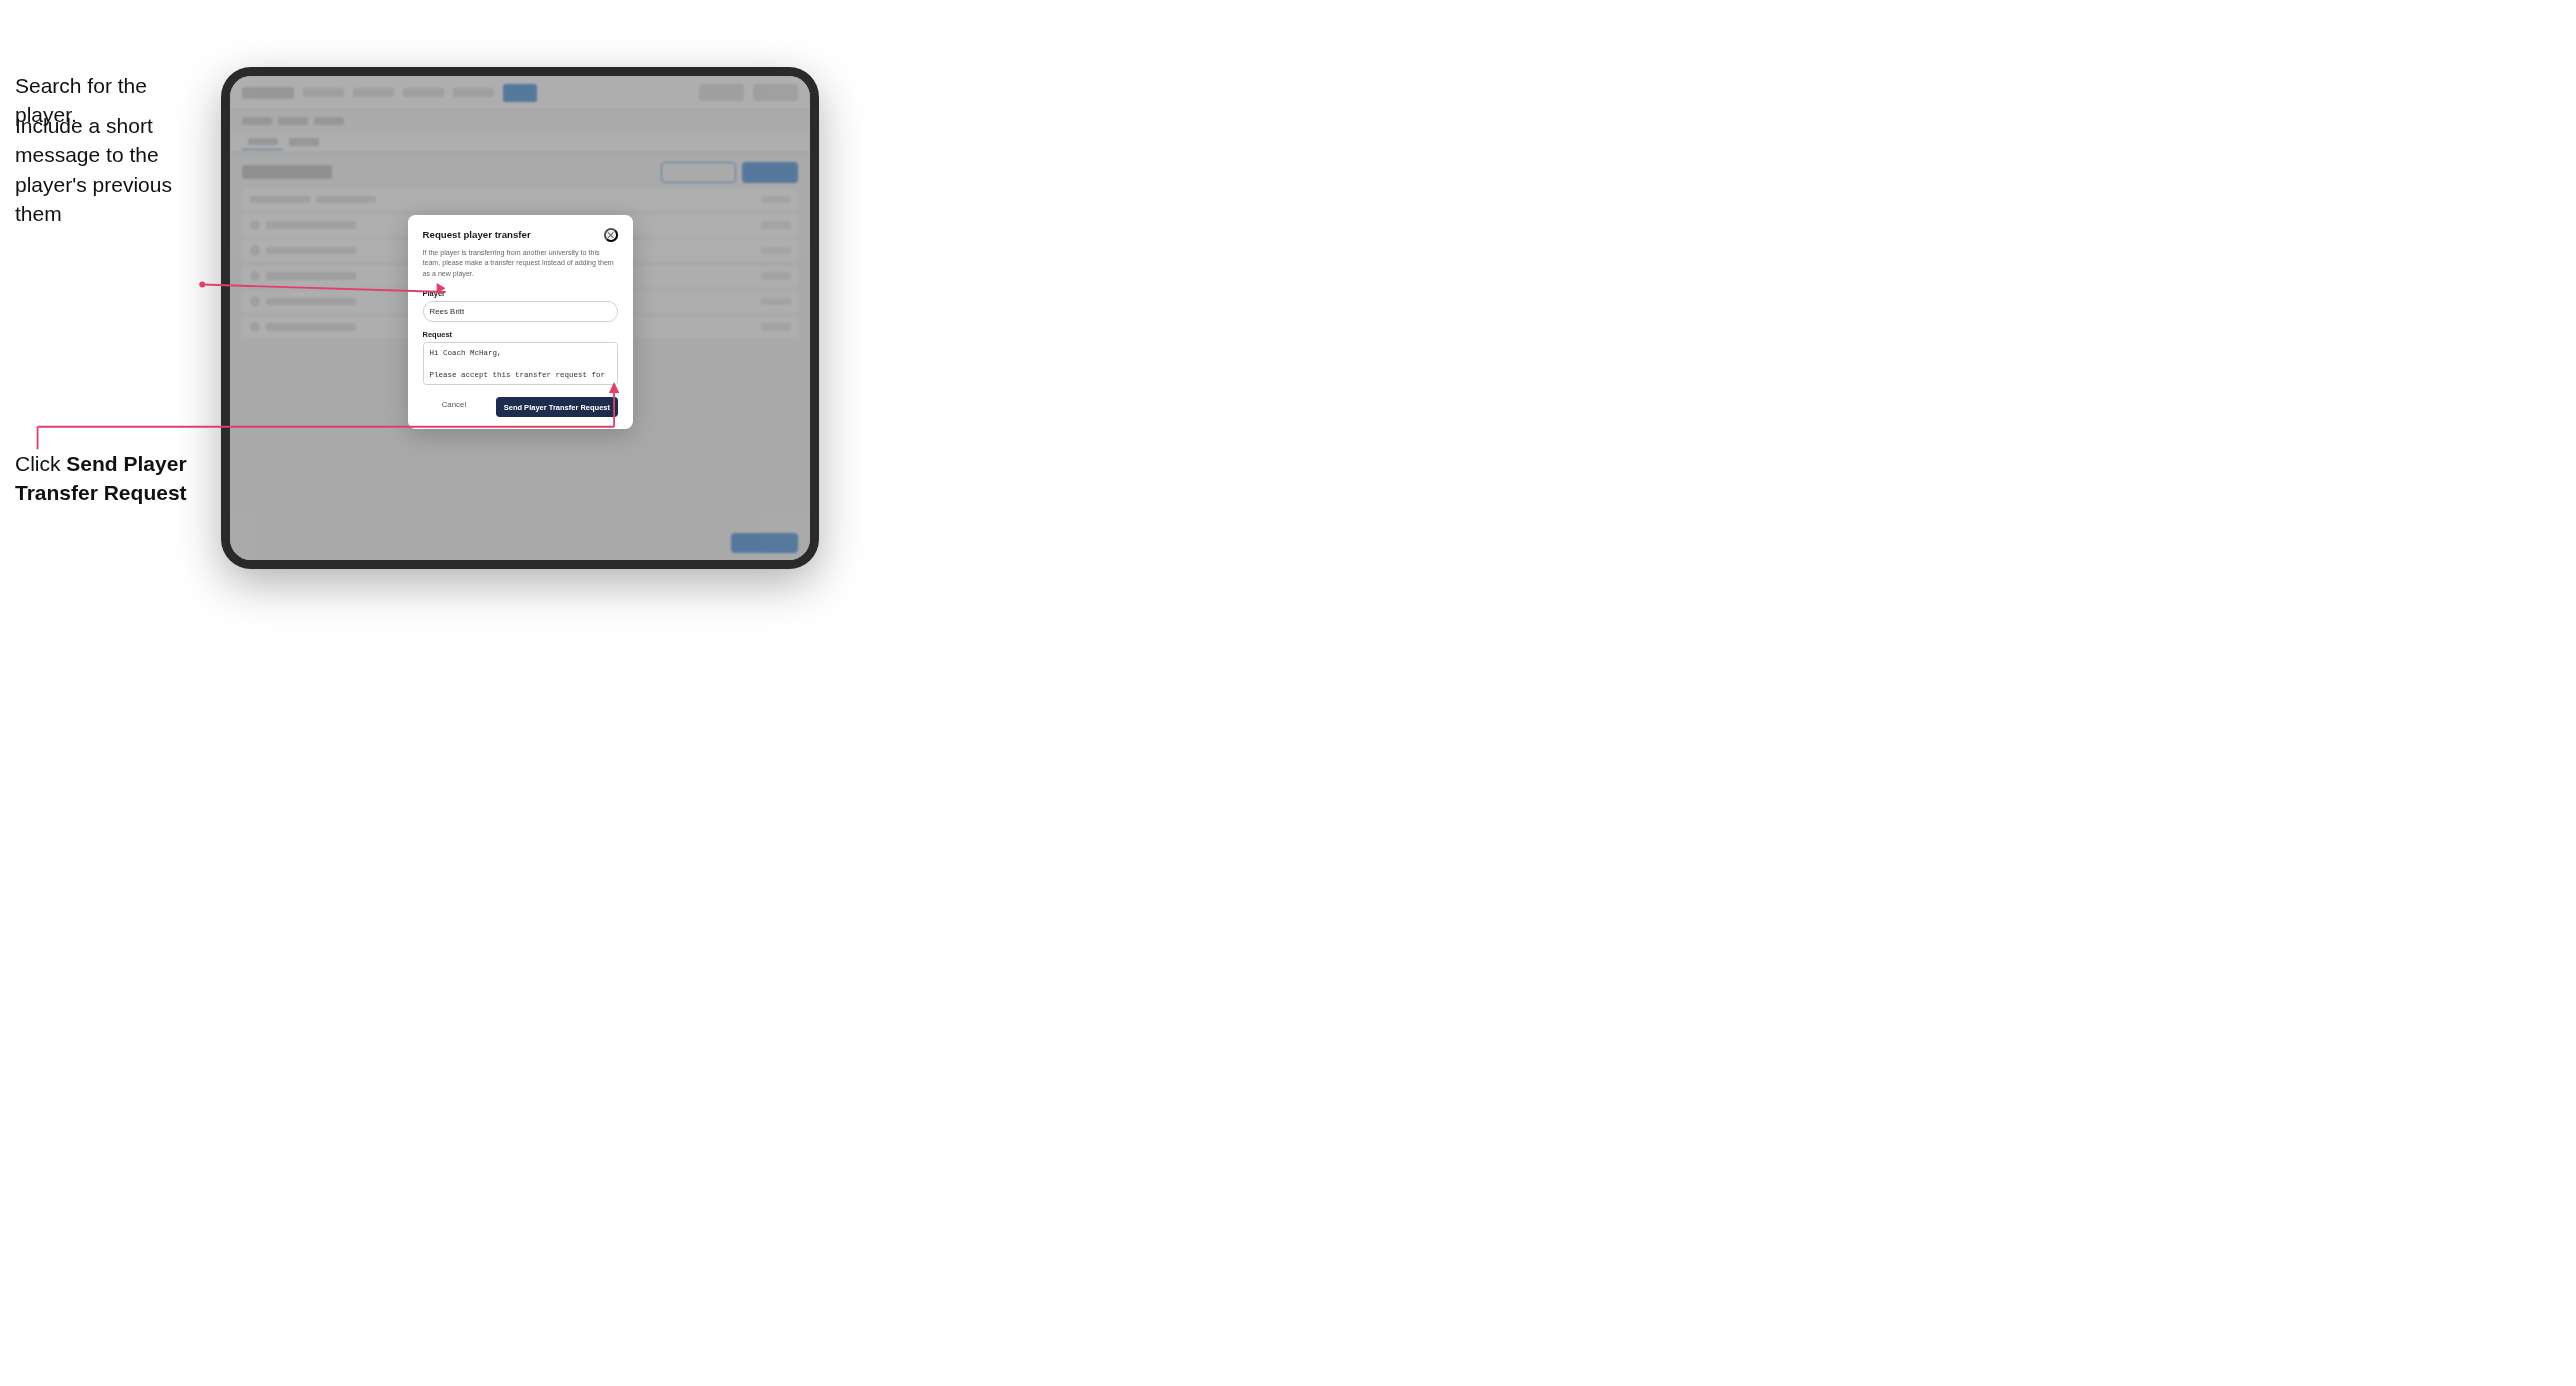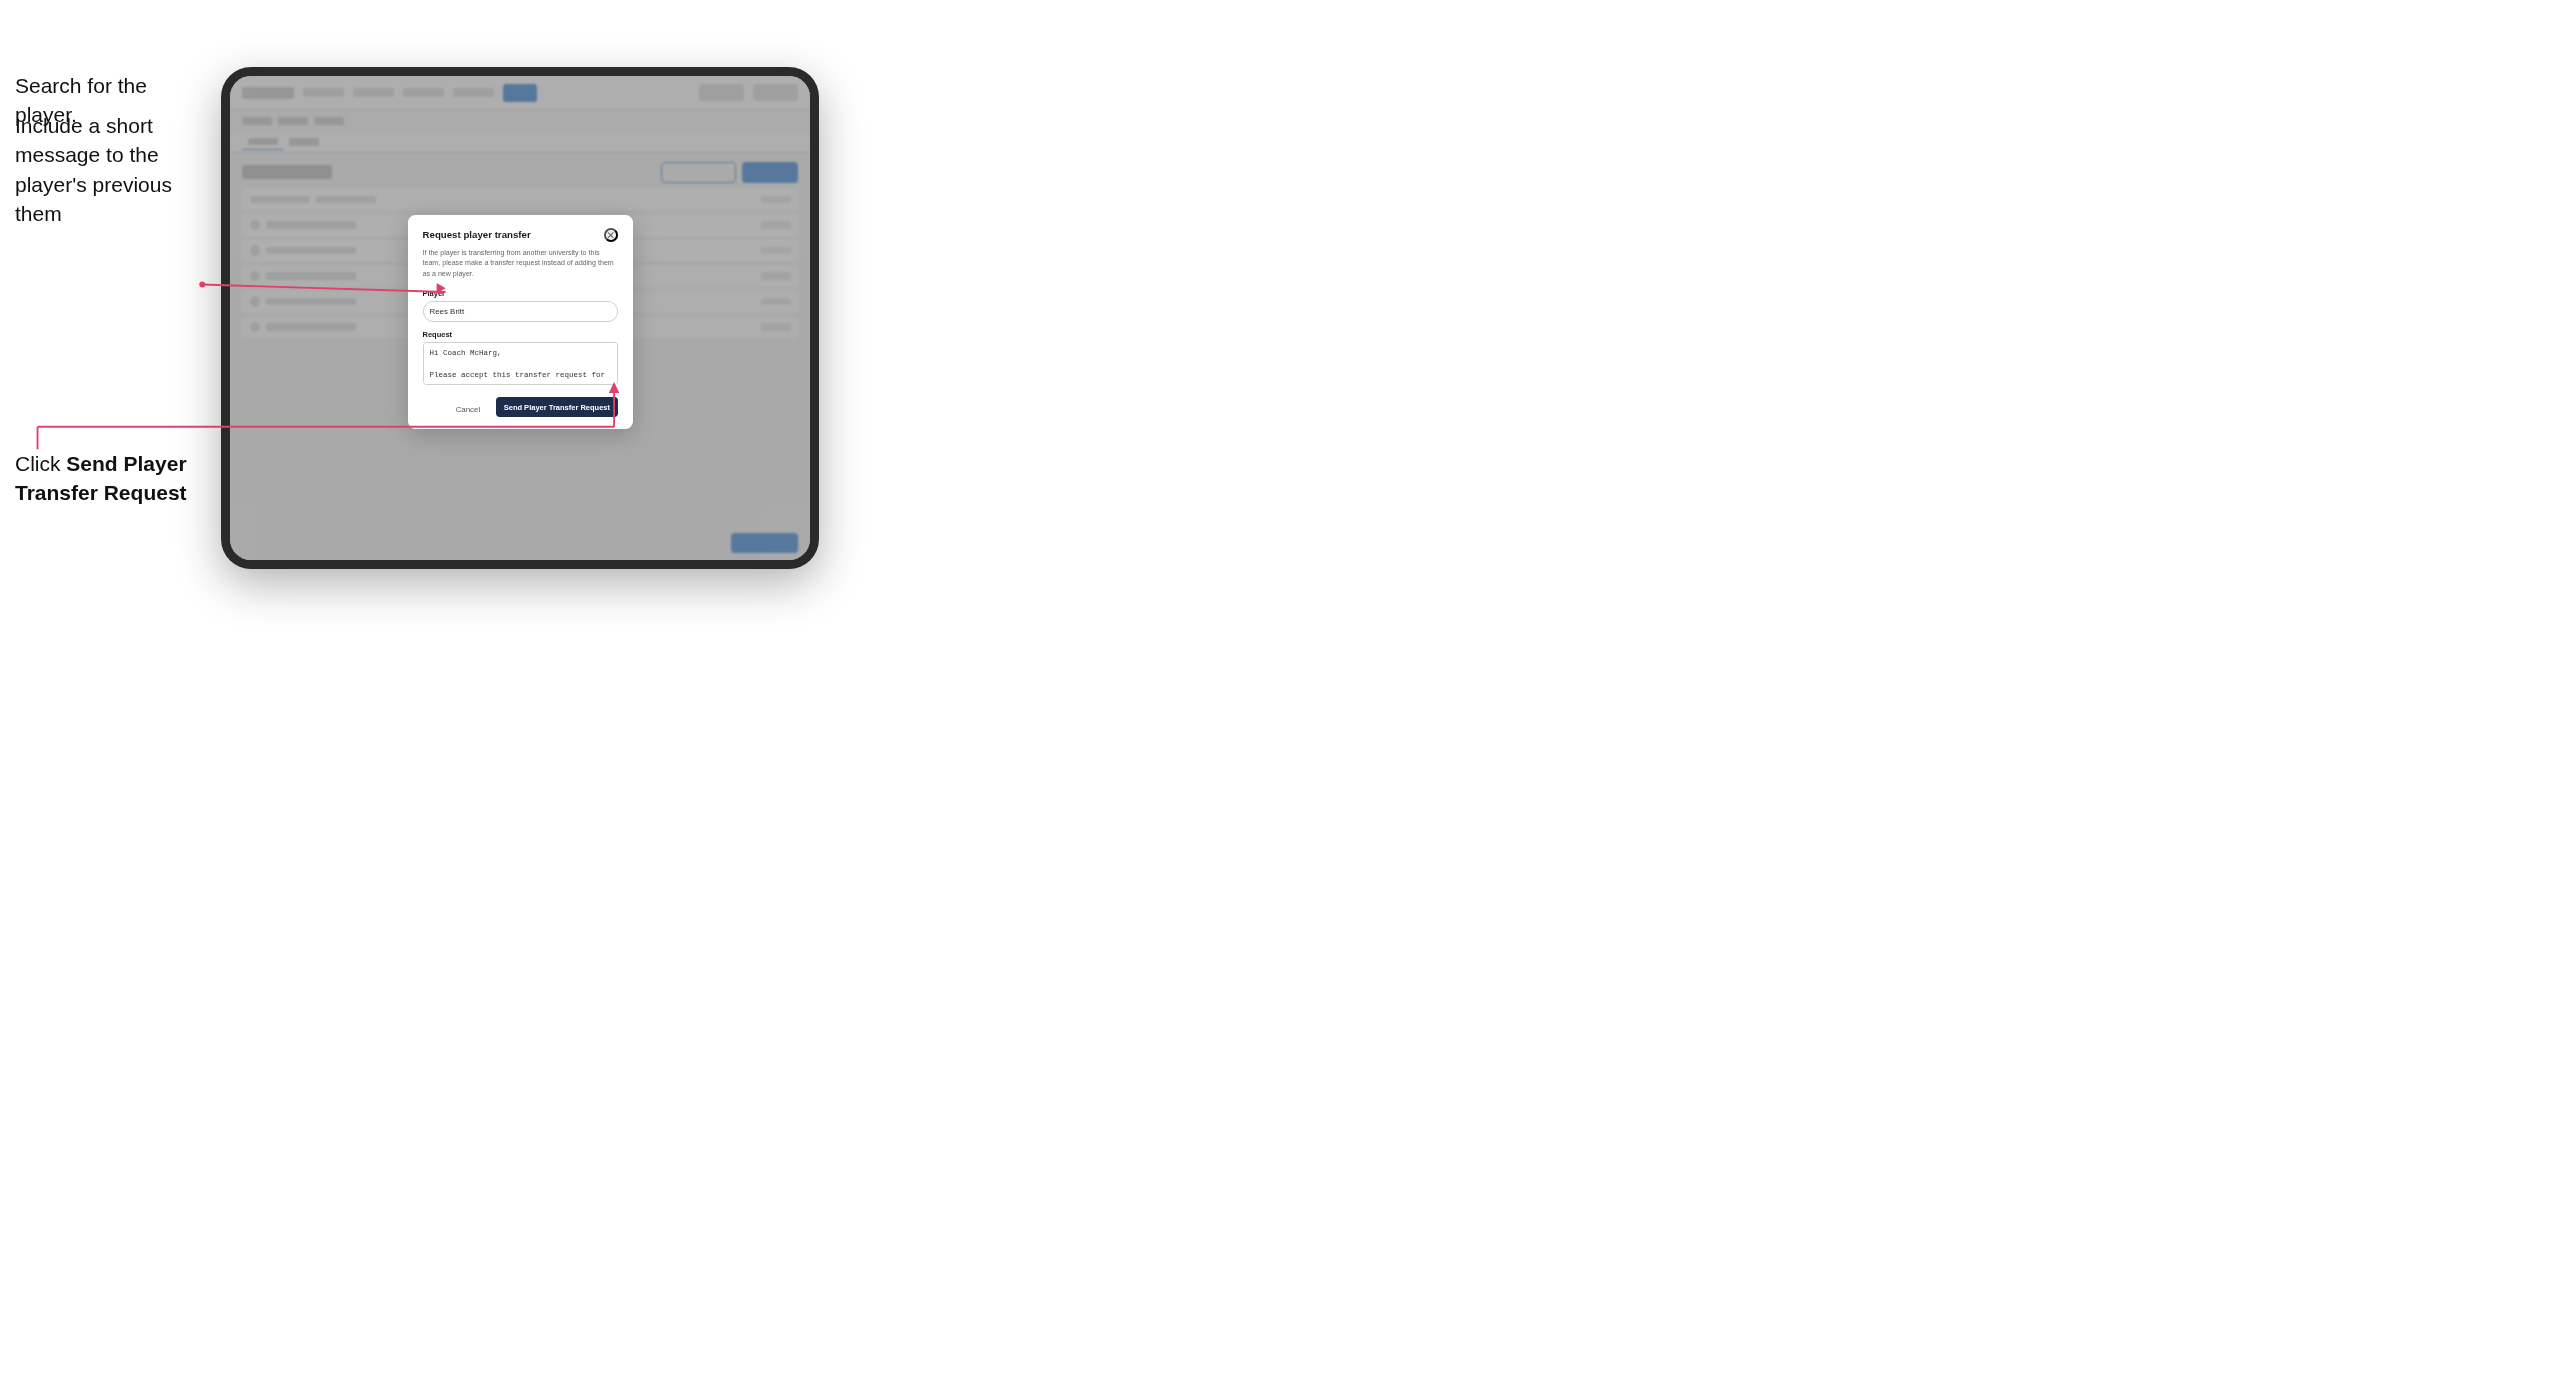--- a/index.html
+++ b/index.html
@@ -351,23 +351,23 @@
       margin-bottom: 9px;
       background: #fff;
       outline: none;
       resize: none;
       line-height: 1.5;
       font-family: Liberation Mono, monospace;
     }
 
     .modal-actions {
       display: flex;
-      align-items: flex-end;
+      align-items: flex-start;
       justify-content: flex-end;
-      gap: 10px;
+      gap: 24px;
     }
 
     .btn-cancel {
       background: transparent;
       border: none;
       font-size: 7.9px;
       color: #555;
       cursor: pointer;
       padding: 3px 6px;
     }

